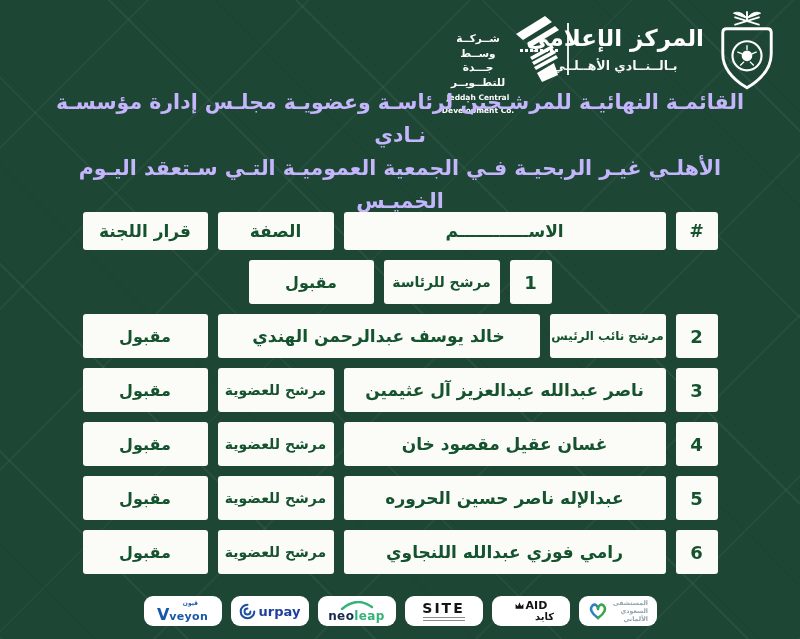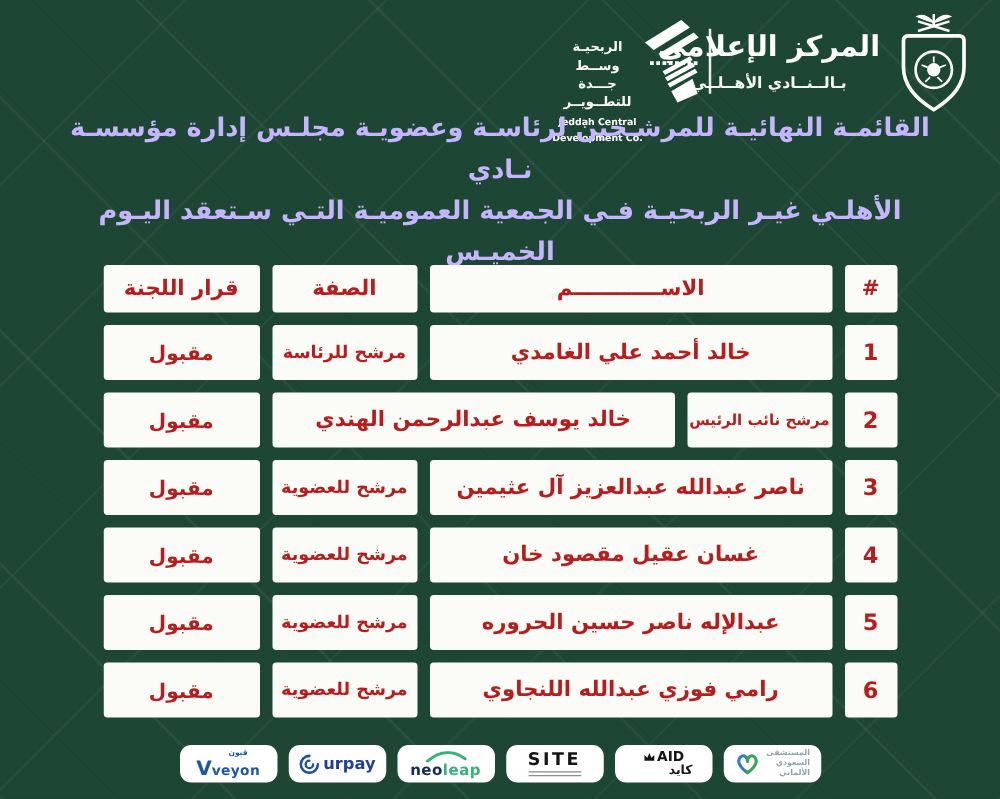--- a/index.html
+++ b/index.html
@@ -39,21 +39,21 @@
   .table{
     position:absolute;top:212px;left:0;right:0;
     display:flex;flex-direction:column;gap:10px;align-items:center;
     direction:rtl;
   }
   .trow{display:flex;gap:10px;height:44px;}
   .trow.head{height:38px;}
   .cell{
     background:#fbfbf8;border-radius:3px;
     display:flex;align-items:center;justify-content:center;
-    color:#b91c1c;font-weight:bold;direction:rtl;
+    color:#14532d;font-weight:bold;direction:rtl;
   }
   .c-num{width:42px;font-size:18px;}
   .c-name{width:322px;font-size:17px;}
   .c-role{width:116px;font-size:14px;}
   .c-role.small{font-size:12px;}
   .c-dec{width:125px;font-size:16px;}
   .trow.head .cell{font-size:17px;}
 
   
   .footer{
@@ -134,21 +134,21 @@
           <rect x="45" y="34" width="3" height="3"></rect>
       </g>
       <polygon points="20,42 42,30 44,33 22,45"></polygon>
       <polygon points="22,47 44,35 46,38 24,50"></polygon>
       <polygon points="24,52 46,40 48,43 26,55"></polygon>
       <polygon points="27,58 44,48 48,60 32,67"></polygon>
     </g>
   </svg>
 
   <div class="jcdc-text">
-    <div class="jcdc-ar">الربحيـة وســط</div>
+    <div class="jcdc-ar">شــركــة وســط</div>
     <div class="jcdc-ar">جـــدة للتطــويــر</div>
     <div class="jcdc-en">Jeddah Central</div>
     <div class="jcdc-en">Development Co.</div>
   </div>
 </div>
 
 <div class="headline">
   <div>القائمـة النهائيـة للمرشـحين لرئاسـة وعضويـة مجلـس إدارة مؤسسـة نـادي</div>
   <div>الأهلـي غيـر الربحيـة فـي الجمعية العموميـة التـي سـتعقد اليـوم الخميـس</div>
 </div>
@@ -157,21 +157,20 @@
 
   <div class="trow head">
     <div class="cell c-num">#</div>
     <div class="cell c-name">الاســــــــــــم</div>
     <div class="cell c-role">الصفة</div>
     <div class="cell c-dec">قرار اللجنة</div>
   </div>
 
   <div class="trow">
     <div class="cell c-num">1</div>
-    <div class="cell c-name">خالد أحمد علي الغامدي</div>
     <div class="cell c-role">مرشح للرئاسة</div>
     <div class="cell c-dec">مقبول</div>
   </div>
 
   <div class="trow">
     <div class="cell c-num">2</div>
     <div class="cell c-role small">مرشح نائب الرئيس</div>
     <div class="cell c-name">خالد يوسف عبدالرحمن الهندي</div>
     <div class="cell c-dec">مقبول</div>
   </div>

